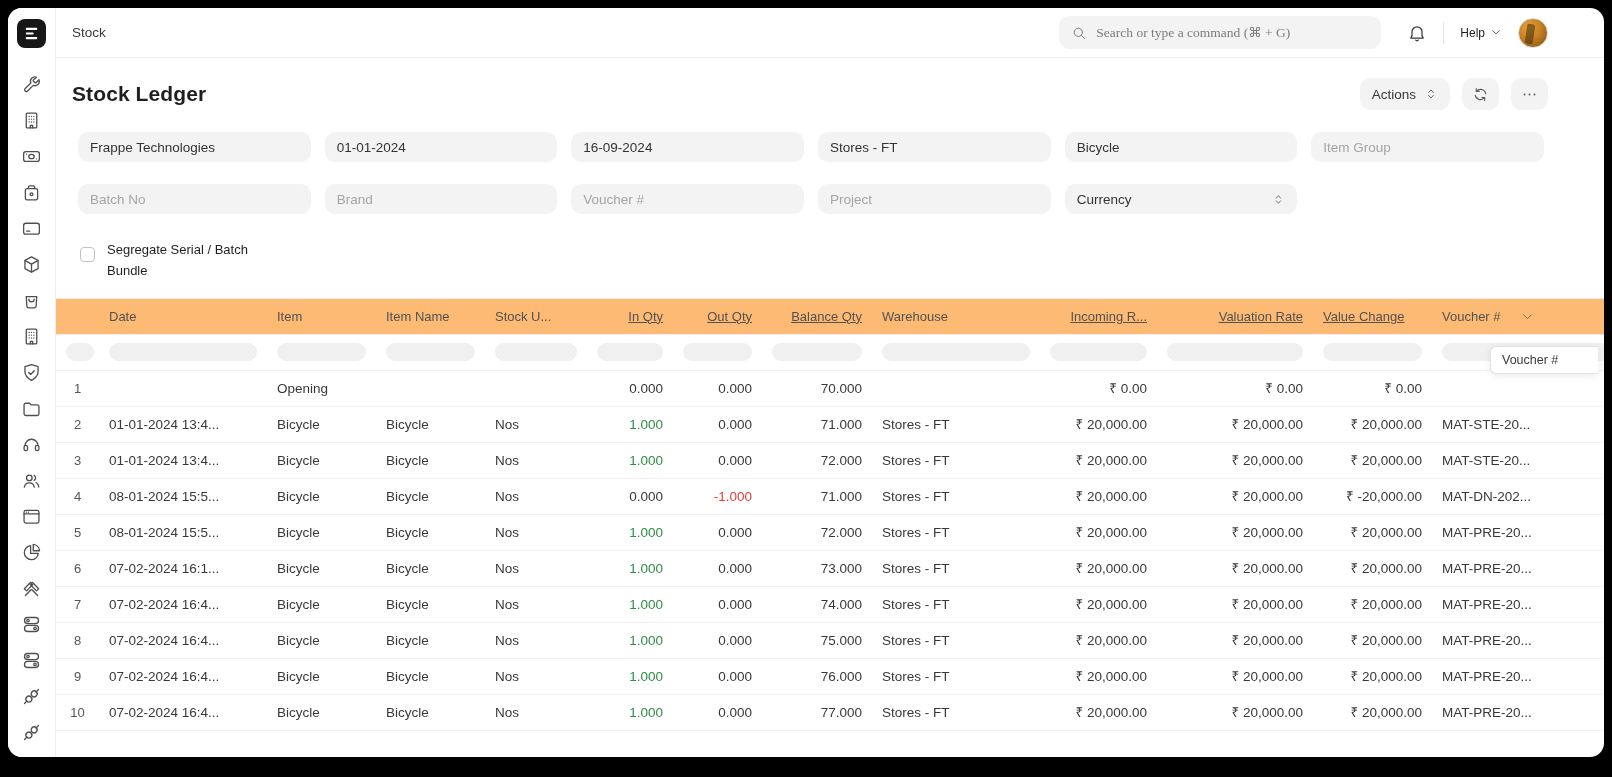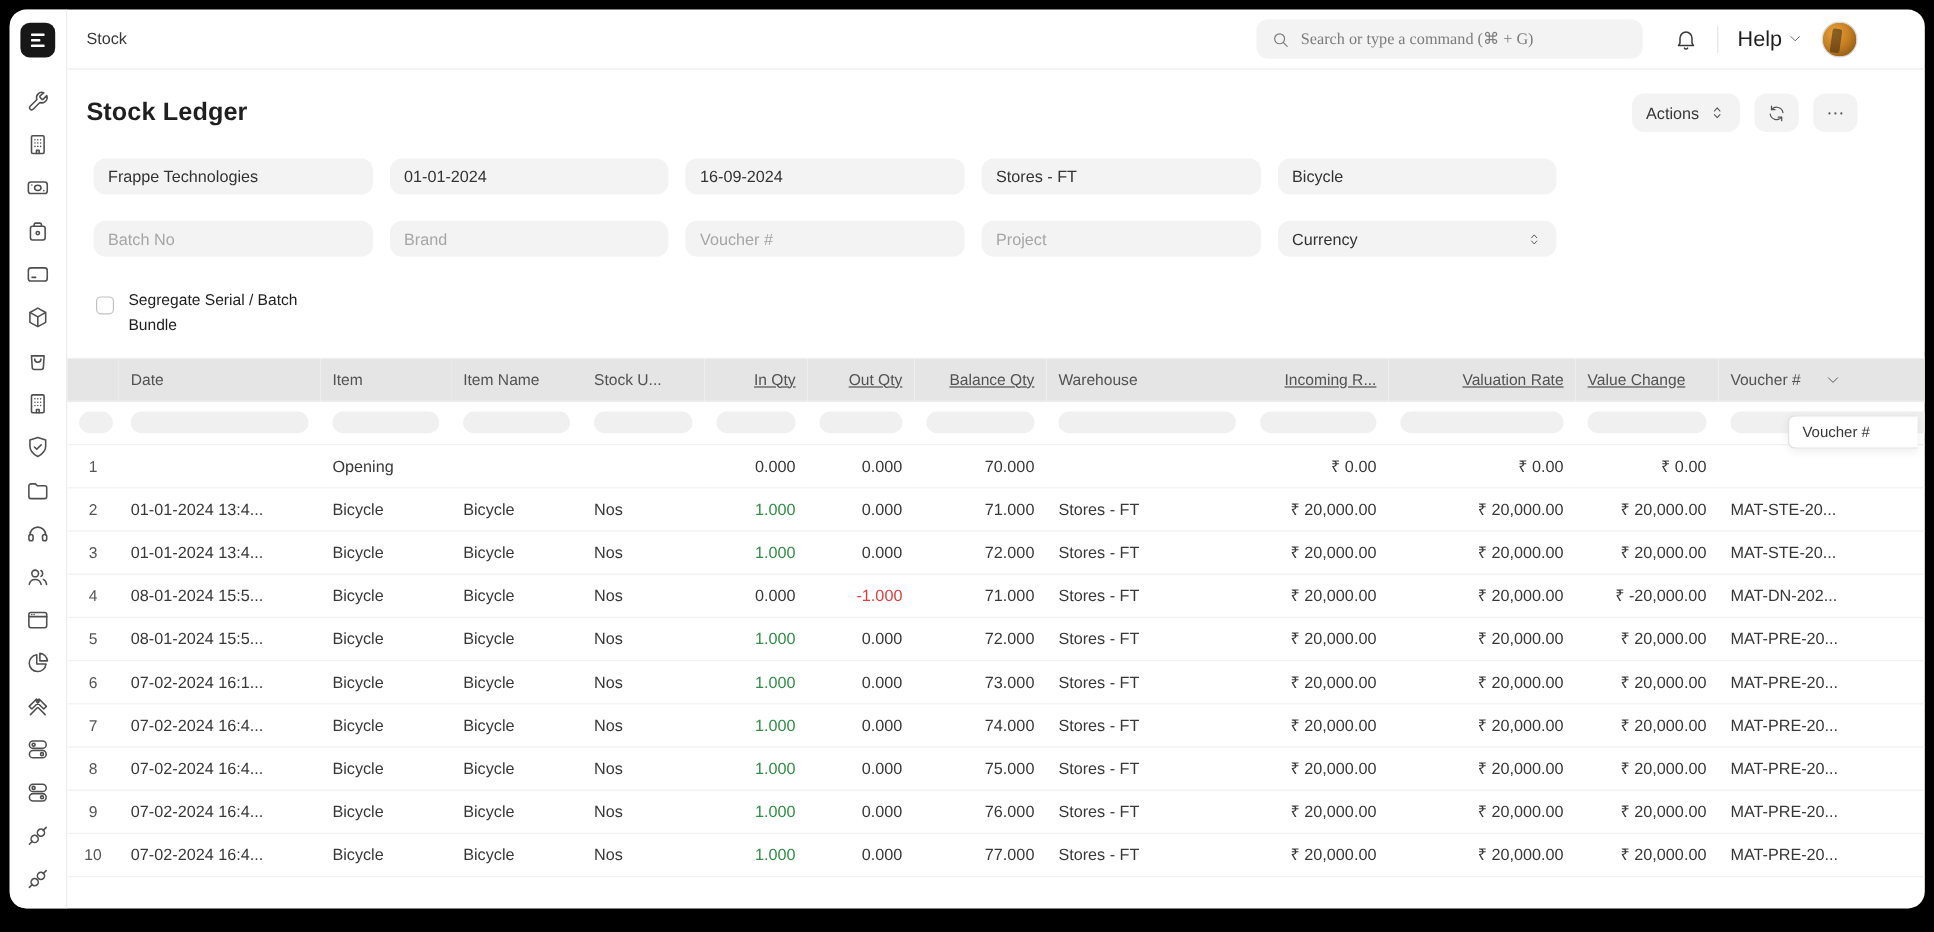--- a/index.html
+++ b/index.html
@@ -18,21 +18,21 @@
 
   .topbar { height:50px; flex:0 0 50px; border-bottom:1px solid #ededed; display:flex; align-items:center; padding:0 56px 0 16px; }
   .breadcrumb { font-size:13.5px; color:#383838; cursor:pointer; }
   .topbar-spacer { flex:1; }
   .searchbar { width:322px; height:33px; background:#f3f3f4; border-radius:10px; display:flex; align-items:center; padding:0 12px; color:#7c7c7c; cursor:text; }
   .searchbar .icon { width:16px; height:16px; margin-right:9px; color:#7c7c7c; flex:0 0 16px; }
   .searchbar input { border:none; outline:none; background:transparent; font-size:13.5px; color:#383838; width:100%; font-family:Liberation Serif, serif; }
   .searchbar input::placeholder { color:#7c7c7c; }
   .bell { width:20px; height:20px; margin-left:26px; color:#383838; cursor:pointer; }
   .top-divider { width:1px; height:22px; background:#e4e4e4; margin:0 16px; }
-  .help { display:flex; align-items:flex-start; gap:5px; font-size:18px; color:#1f1f1f; cursor:pointer; margin-right:16px; }
+  .help { display:flex; align-items:flex-start; gap:5px; font-size:12px; color:#1f1f1f; cursor:pointer; margin-right:16px; }
   .help .icon { width:12px; height:12px; color:#555; }
   .avatar { width:30px; height:30px; border-radius:50%; background:radial-gradient(circle at 35% 30%, #e8a33d 0%, #c77f22 45%, #7a4d12 100%); border:1px solid #d9d9d9; cursor:pointer; overflow:hidden; position:relative; }
   .avatar::after { content:""; position:absolute; left:7px; top:5px; width:8px; height:20px; background:#3a2a10; border-radius:2px; transform:rotate(8deg); opacity:.55; }
 
   .page-header { display:flex; align-items:center; padding:20px 56px 0 16px; }
   .page-title { font-size:21px; font-weight:700; color:#1f1f1f; letter-spacing:.1px; }
   .page-actions { margin-left:auto; display:flex; align-items:center; gap:12px; }
   .btn { height:32px; background:#f3f3f4; border:none; border-radius:10px; font-size:13.5px; color:#383838; display:flex; align-items:center; justify-content:center; cursor:pointer; font-family:inherit; }
   .btn .icon { width:14px; height:14px; color:#555; }
   .btn-actions { padding:0 12px; gap:8px; }
@@ -46,21 +46,21 @@
   .field .chev { margin-left:auto; width:13px; height:13px; color:#555; flex:0 0 13px; }
 
   .checkbox-row { display:flex; align-items:flex-start; gap:12px; margin:26px 0 0 24px; cursor:pointer; width:220px; }
   .checkbox { width:15px; height:15px; border:1.5px solid #c2c2c2; border-radius:4px; background:#fff; margin-top:7px; flex:0 0 15px; }
   .checkbox-label { font-size:13px; color:#1f1f1f; line-height:1.6; width:172px; }
 
   
   .table-wrap { margin-top:16px; overflow:hidden; flex:1; }
   table { border-collapse:collapse; table-layout:fixed; width:1586px; }
   th, td { padding:0 10px; height:36px; font-size:13.5px; white-space:nowrap; overflow:hidden; text-overflow:clip; border-bottom:1px solid #f1f1f1; }
-  thead th { background:#e5e5e5; color:#525252; font-weight:400; font-size:13px; text-align:left; border-top:1px solid #ededed; border-bottom:1px solid #ececec; cursor:pointer; }
+  thead th { background:#fdba74; color:#525252; font-weight:400; font-size:13px; text-align:left; border-top:1px solid #ededed; border-bottom:1px solid #ececec; cursor:pointer; }
   thead th.num { text-align:right;text-decoration:underline; }
   th .th-inner { display:flex; align-items:center; gap:6px; }
   th .menu-chev { width:13px; height:13px; color:#555; margin-left:14px; }
   tr.filter-row td { border-bottom:1px solid #f1f1f1; }
   .pill { height:18px; background:#f0f0f1; border-radius:9px; width:100%; cursor:text; }
   .pill.small { width:28px; margin:0 auto; }
   td { color:#383838; }
   td.num { text-align:right; font-variant-numeric:tabular-nums; }
   td.idx { color:#555; text-align:center; font-size:13px; }
   td.pos { color:#2f8e44; }
@@ -287,20 +287,23 @@
           </div>
           <div class="field">
             <span>16-09-2024</span>
           </div>
           <div class="field">
             <span>Stores - FT</span>
           </div>
           <div class="field">
             <span>Bicycle</span>
           </div>
+          <div class="field placeholder">
+            <span>Item Group</span>
+          </div>
         </div>
       <div class="filter-grid" id="filter-row-2">
           <div class="field placeholder">
             <span>Batch No</span>
           </div>
           <div class="field placeholder">
             <span>Brand</span>
           </div>
           <div class="field placeholder">
             <span>Voucher #</span>

